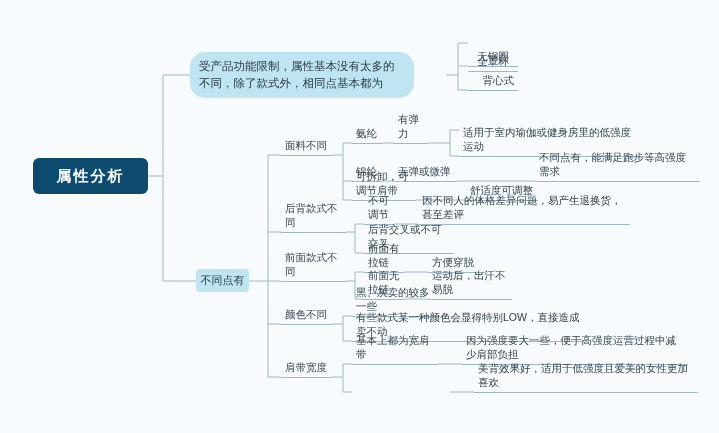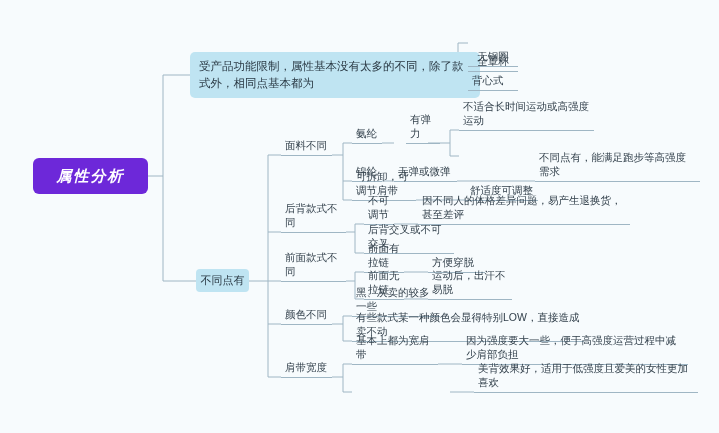--- a/index.html
+++ b/index.html
@@ -24,29 +24,28 @@
     pointer-events: none;
   }
   .node {
     position: absolute;
     box-sizing: border-box;
     display: flex;
     align-items: center;
     white-space: pre-wrap;
   }
   .root {
-    background: #6d28d9;
+    background: #0c4a6e;
     color: #ffffff;
     font-size: 15px;
     font-weight: bold;
     border-radius: 6px;
     padding: 0 14px;
     letter-spacing: 2px;
     justify-content: center;
-    font-style: italic;
   }
   .topic {
     background: #bfe4f2;
     color: #2b3a45;
     font-size: 11.5px;
     border-radius: 5px;
     padding: 6px 9px;
     line-height: 17px;
   }
   .subtopic {
@@ -139,50 +138,50 @@
       <path d="M343,392 H352"></path>
       <path d="M438,364 H462"></path>
       <path d="M450,392 H474"></path>
     </g>
   </svg>
 
   <div class="node root" style="left:33px; top:158px; width:115px; height:36px;">
     <span>属性分析</span>
   </div>
 
-  <div class="node topic" style="left:190px; top:52px; width:290px; height:46px;">
+  <div class="node topic" style="left:190px; top:52px; width:224px; height:46px;border-radius:15px;">
     <span>受产品功能限制，属性基本没有太多的不同，除了款式外，相同点基本都为</span>
   </div>
 
   <div class="node leaf leaf-under" style="left:468px; top:28px; width:50px; height:16px; justify-content:center;margin-top:28px;">
     <span class="leaf-inner">全罩杯</span>
   </div>
   <div class="node leaf leaf-under" style="left:468px; top:51px; width:50px; height:16px; justify-content:center;">
     <span class="leaf-inner">无钢圈</span>
   </div>
-  <div class="node leaf leaf-under" style="left:468px; top:75px; width:50px; height:16px; justify-content:flex-start;">
+  <div class="node leaf leaf-under" style="left:468px; top:75px; width:50px; height:16px; justify-content:flex-end;">
     <span class="leaf-inner">背心式</span>
   </div>
 
   <div class="node subtopic" style="left:196px; top:269px; width:53px; height:23px;">
     <span>不同点有</span>
   </div>
 
   <div class="node leaf leaf-under" style="left:281px; top:140px; width:51px; height:16px;">
     <span class="leaf-inner">面料不同</span>
   </div>
 
   <div class="node leaf leaf-under" style="left:352px; top:128px; width:30px; height:16px;">
     <span class="leaf-inner">氨纶</span>
   </div>
-  <div class="node leaf leaf-under" style="left:406px; top:128px; width:34px; height:16px;justify-content:center;">
+  <div class="node leaf leaf-under" style="left:394px; top:128px; width:34px; height:16px;justify-content:center;">
     <span class="leaf-inner">有弹力</span>
   </div>
-  <div class="node leaf leaf-under" style="left:459px; top:115px; width:135px; height:16px;">
-    <span class="leaf-inner">不适合长时间运动或高强度运动</span>
+  <div class="node leaf leaf-under" style="left:459px; top:141px; width:176px; height:16px;">
+    <span class="leaf-inner">适用于室内瑜伽或健身房里的低强度运动</span>
   </div>
 
   <div class="node leaf leaf-under" style="left:352px; top:166px; width:30px; height:16px;">
     <span class="leaf-inner">锦纶</span>
   </div>
   <div class="node leaf leaf-under" style="left:394px; top:166px; width:63px; height:16px;">
     <span class="leaf-inner">无弹或微弹</span>
   </div>
   <div class="node leaf leaf-under" style="left:535px; top:166px; width:165px; height:16px;">
     <span class="leaf-inner">不同点有，能满足跑步等高强度需求</span>

